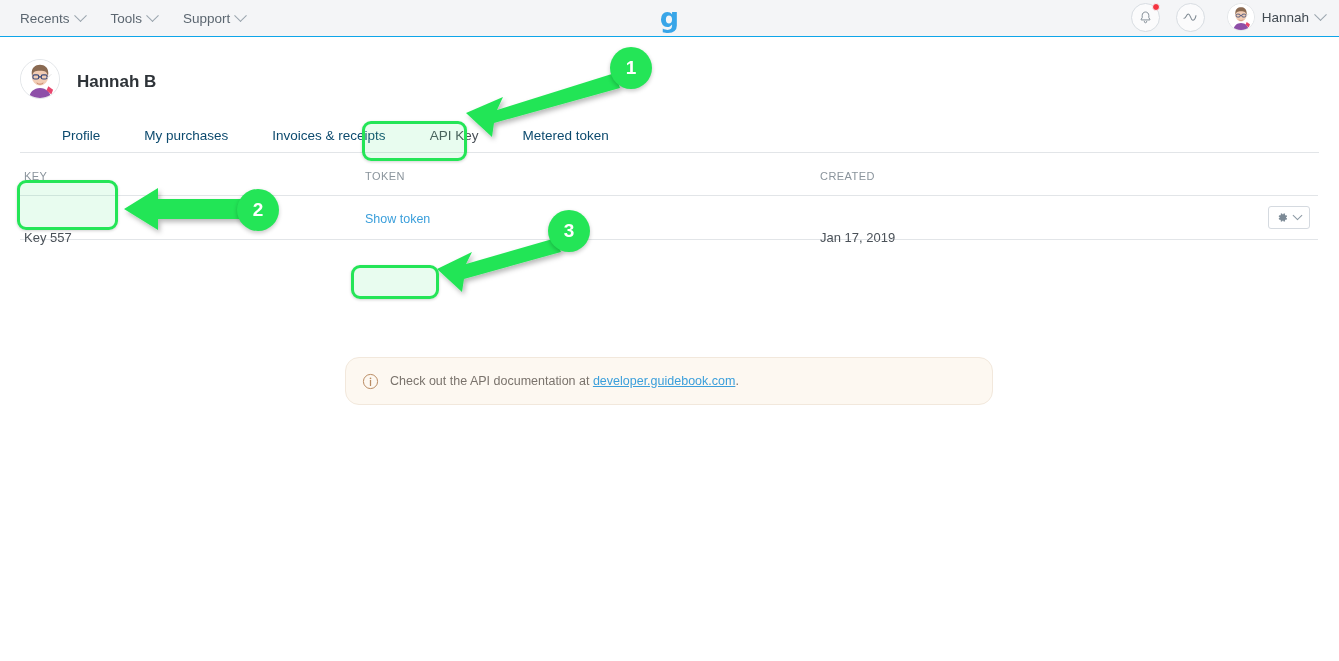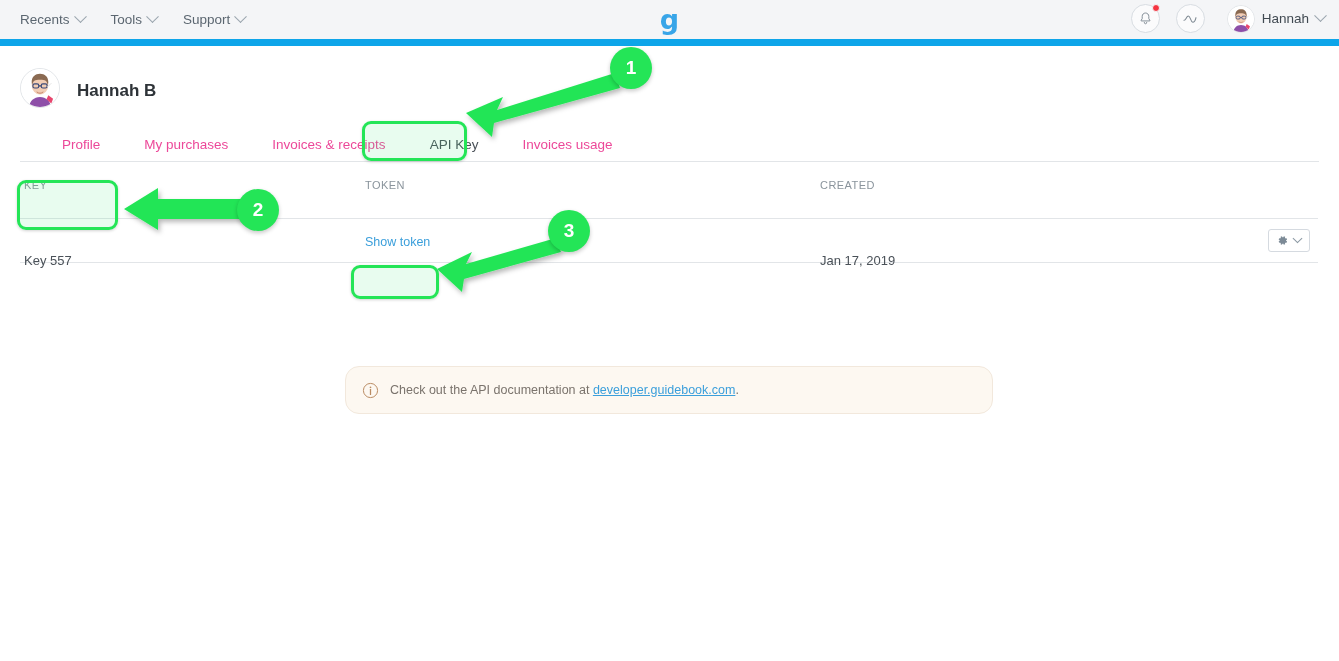--- a/index.html
+++ b/index.html
@@ -7,23 +7,23 @@
     margin: 0; padding: 0;
     width: 1339px; height: 661px;
     background: #ffffff;
     font-family: "Liberation Sans", sans-serif;
     overflow: hidden;
   }
 
   
   .topbar {
     position: relative;
-    height: 46px;
+    height: 37px;
     background: #f4f5f7;
-    border-bottom: 7px solid #0ea5e9;
+    border-bottom: 1px solid #0ea5e9;
     display: flex;
     align-items: center;
   }
   .topnav {
     display: flex;
     align-items: center;
     padding-left: 18px;
     gap: 22px;
   }
   .topnav-item {
@@ -125,21 +125,21 @@
   .tabs {
     display: flex;
     align-items: center;
     gap: 0;
     margin-top: 20px;
     padding-left: 20px;
     position: relative;
   }
   .tab {
     font-size: 13.5px;
-    color: #ec4899;
+    color: #0c4a6e;
     padding: 9px 22px;
     cursor: pointer;
     white-space: nowrap;
   }
   .tab.active { color: #4a5158; }
   .tabs-divider {
     margin-top: 0;
     height: 1px;
     background: #e2e5e8;
   }
@@ -169,21 +169,21 @@
     content: ""; position: absolute; background: #fff;
   }
   .plus::before { left: 5.5px; top: 0; width: 2px; height: 13px; }
   .plus::after { top: 5.5px; left: 0; height: 2px; width: 13px; }
 
   
   .table { margin-top: 17px; width: 1298px; }
   .trow { display: flex; align-items: center; }
   .thead {
     border-bottom: 1px solid #e2e5e8;
-    padding-bottom: 27px;
+    padding-bottom: 13px;
   }
   .th {
     font-size: 11px;
     color: #8a949c;
     letter-spacing: .04em;
   }
   .tbody-row {
     border-bottom: 1px solid #e2e5e8;
     height: 44px;
   }
@@ -337,21 +337,21 @@
       <path d="M44 30c4-2 7-6 7-6" stroke="#d8d8d8" stroke-width="1.4" fill="none"></path>
     </svg>
     <div class="profile-name">Hannah B</div>
   </div>
 
   <div class="tabs">
     <div class="tab">Profile</div>
     <div class="tab">My purchases</div>
     <div class="tab">Invoices &amp; receipts</div>
     <div class="tab active">API Key</div>
-    <div class="tab">Invoices usage</div>
+    <div class="tab">Metered token</div>
   </div>
   <div class="tabs-divider"></div>
 
 
   <div class="table">
 
     <div class="trow thead">
       <div class="th col-key">KEY</div>
       <div class="th col-token">TOKEN</div>
       <div class="th col-created">CREATED</div>

